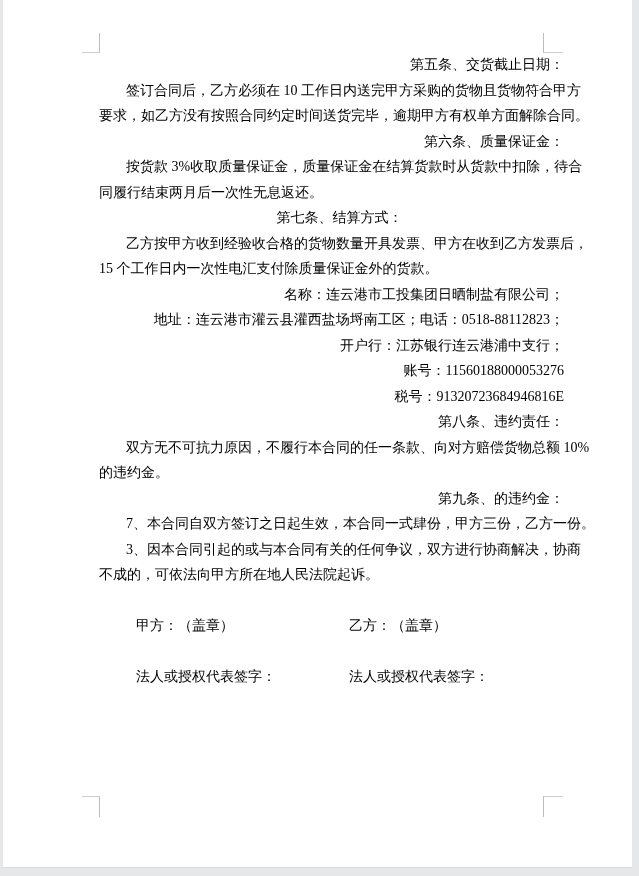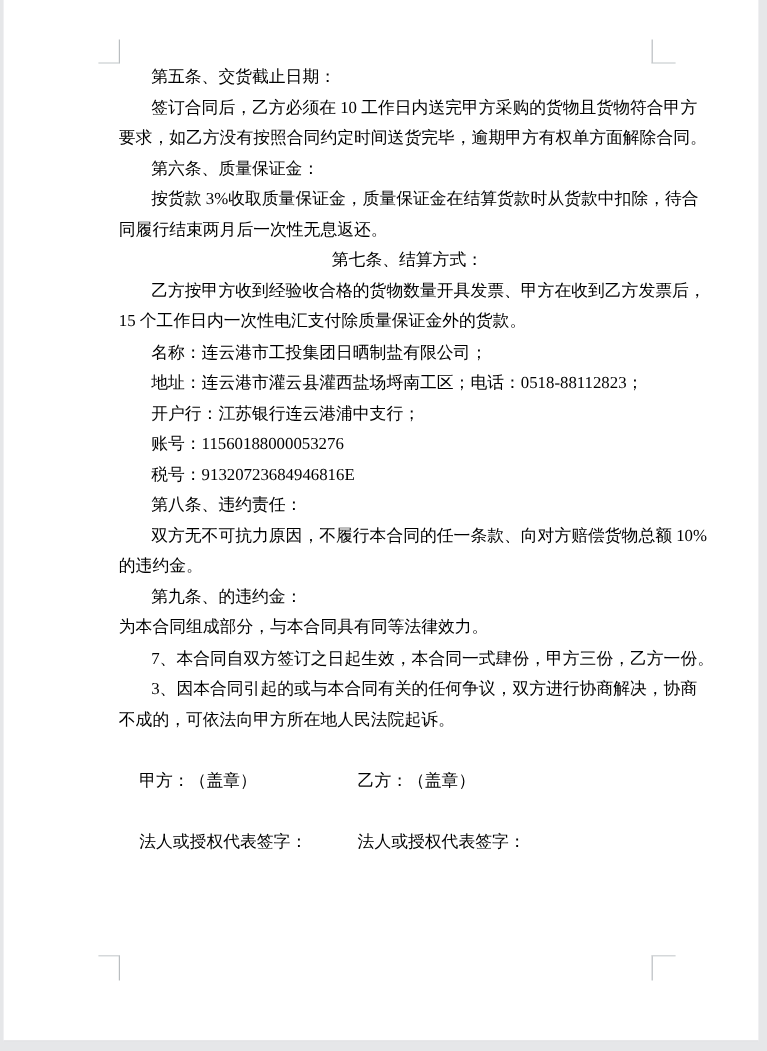--- a/index.html
+++ b/index.html
@@ -19,25 +19,25 @@
   .crop-mark { position:absolute; }
   .crop-tl { left:79px;  top:33px;  width:17px; height:19px; border-right:1px solid #b9bdc0; border-bottom:1px solid #cbcfd1; }
   .crop-tr { left:540px; top:33px;  width:19px; height:19px; border-left:1px solid #b9bdc0;  border-bottom:1px solid #cbcfd1; }
   .crop-bl { left:79px;  top:796px; width:17px; height:20px; border-right:1px solid #b9bdc0; border-top:1px solid #cbcfd1; }
   .crop-br { left:540px; top:796px; width:19px; height:20px; border-left:1px solid #b9bdc0;  border-top:1px solid #cbcfd1; }
   .text-body {
     position:absolute; left:96px; top:52px; width:465px;
     font-size:14px; line-height:25.5px; color:#000;
   }
   .line { white-space:nowrap; height:25.5px; }
-  .indent    { text-indent:27px; }
+  .indent    { text-indent:27px;text-align:right; }
   .indent-sm { text-indent:16px;text-align:center; }
   .spacer { height:25.5px; }
-  .sig-row .sig-col1 { display:inline-block; margin-left:17px; width:182px; }
-  .sig-row .sig-col2 { display:inline-block; }
+  .sig-row .sig-col1 { display:inline-block; margin-left:37px; width:182px; }
+  .sig-row .sig-col2 { display:inline-block;margin-left:31px; }
 </style>
 </head>
 <body>
 
 <div class="page">
 
   <div class="crop-mark crop-tl"></div>
   <div class="crop-mark crop-tr"></div>
   <div class="crop-mark crop-bl"></div>
   <div class="crop-mark crop-br"></div>
@@ -54,21 +54,20 @@
     <div class="line">15 个工作日内一次性电汇支付除质量保证金外的货款。</div>
     <div class="line indent">名称：连云港市工投集团日晒制盐有限公司；</div>
     <div class="line indent">地址：连云港市灌云县灌西盐场埒南工区；电话：0518-88112823；</div>
     <div class="line indent">开户行：江苏银行连云港浦中支行；</div>
     <div class="line indent">账号：11560188000053276</div>
     <div class="line indent">税号：91320723684946816E</div>
     <div class="line indent">第八条、违约责任：</div>
     <div class="line indent">双方无不可抗力原因，不履行本合同的任一条款、向对方赔偿货物总额 10%</div>
     <div class="line">的违约金。</div>
     <div class="line indent">第九条、的违约金：</div>
-    <div class="line">为本合同组成部分，与本合同具有同等法律效力。</div>
     <div class="line indent">7、本合同自双方签订之日起生效，本合同一式肆份，甲方三份，乙方一份。</div>
     <div class="line indent">3、因本合同引起的或与本合同有关的任何争议，双方进行协商解决，协商</div>
     <div class="line">不成的，可依法向甲方所在地人民法院起诉。</div>
 
     <div class="spacer"></div>
 
     <div class="line sig-row">
       <span class="sig-col1">甲方：（盖章）</span><span class="sig-col2">乙方：（盖章）</span>
     </div>
 

